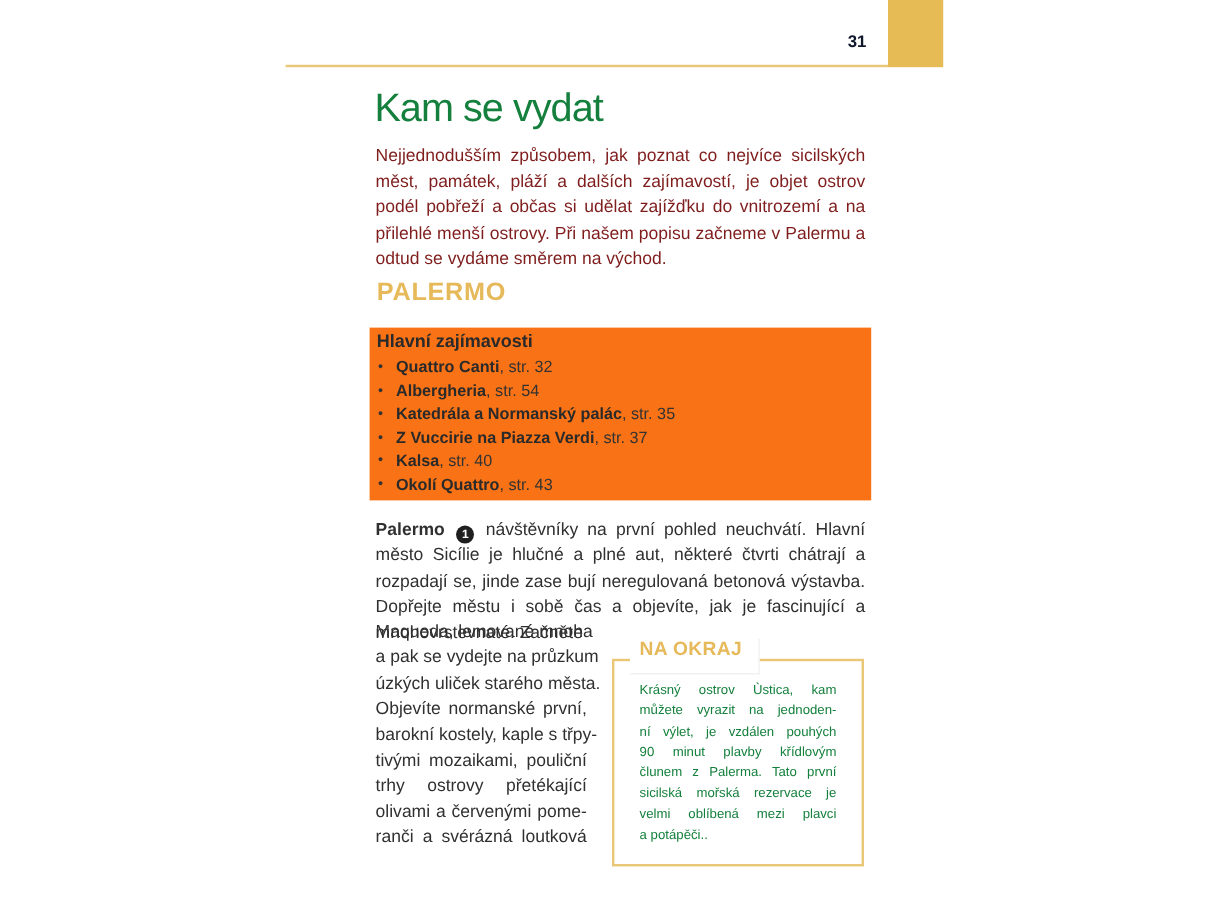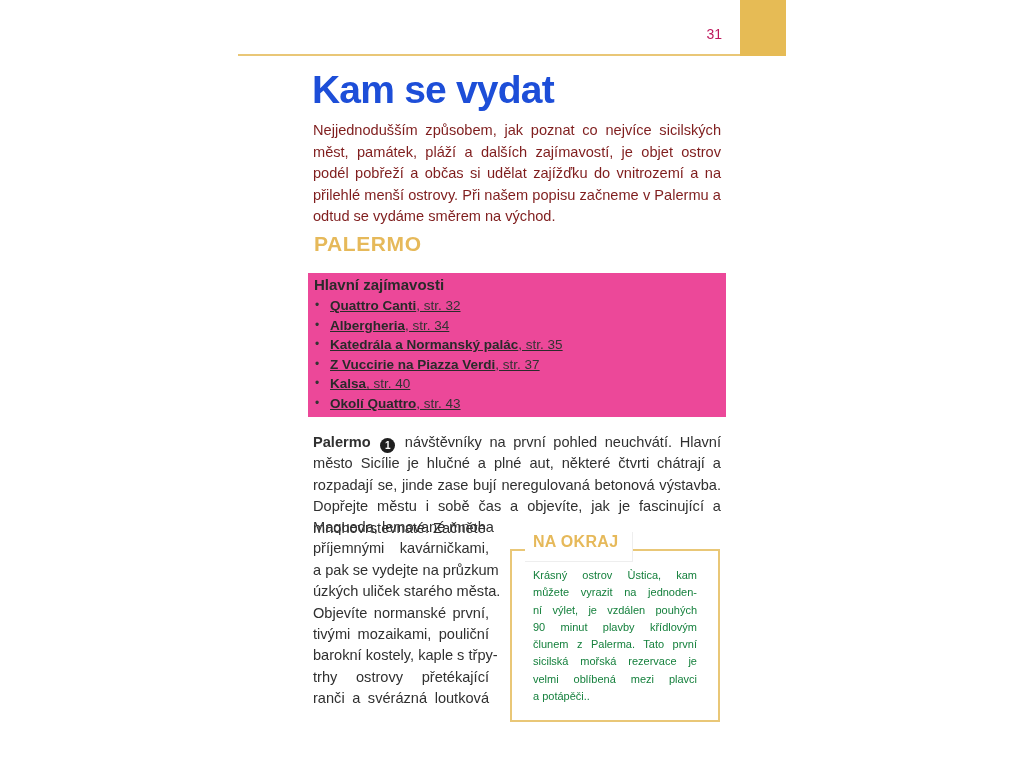--- a/index.html
+++ b/index.html
@@ -1,31 +1,31 @@
 <!DOCTYPE html>
 <html><head>
   <meta charset="utf-8">
   <style>
     * { margin: 0; padding: 0; box-sizing: border-box; }
     html, body { width: 1024px; height: 768px; background: #ffffff; overflow: hidden; }
     body { position: relative; font-family: "Liberation Sans", "DejaVu Sans", sans-serif; color: #2b2b2b; }
 
     .top-rule { position: absolute; left: 238px; top: 54px; width: 502px; height: 2px; background: #e9c777; }
     .corner-tab { position: absolute; left: 740px; top: 0; width: 46px; height: 56px; background: #e6bb55; }
-    .page-number { position: absolute; left: 700px; top: 26px; width: 22px; font-size: 14px; font-weight: normal; color: #be185d; text-align: right; }
+    .page-number { position: absolute; left: 700px; top: 26px; width: 22px; font-size: 14px; font-weight: bold; color: #0f172a; text-align: right; }
 
-    .page-title { position: absolute; left: 312px; top: 66px; font-size: 39px; font-weight: bold; color: #1d4ed8; letter-spacing: -0.8px; line-height: 48px; }
+    .page-title { position: absolute; left: 312px; top: 66px; font-size: 33px; font-weight: normal; color: #15803d; letter-spacing: -0.8px; line-height: 48px; }
 
     .intro { position: absolute; left: 313px; top: 120px; width: 408px; font-size: 14.6px; line-height: 21.6px; text-align: justify; color: #7f1d1d; }
 
     .section-heading { position: absolute; left: 314px; top: 232px; font-size: 21px; font-weight: bold; color: #e6b95a; letter-spacing: 0.6px; }
 
-    .highlights-box { position: absolute; left: 308px; top: 273px; width: 418px; height: 144px; background: #ec4899; padding: 2px 0 0 6px; }
+    .highlights-box { position: absolute; left: 308px; top: 273px; width: 418px; height: 144px; background: #f97316; padding: 2px 0 0 6px; }
     .highlights-title { font-size: 15px; font-weight: bold; color: #2a2a2a; line-height: 20px; }
-    .highlights-list { list-style: none; margin-top: 1px; text-decoration: underline; }
+    .highlights-list { list-style: none; margin-top: 1px; }
     .highlights-list li { position: relative; padding-left: 16px; font-size: 13.5px; line-height: 19.6px; color: #333; }
     .highlights-list li::before { content: "•"; position: absolute; left: 1px; top: 0; color: #333; font-size: 12px; }
     .highlights-list li b { font-weight: bold; color: #2a2a2a; }
 
     .body-full { position: absolute; left: 313px; top: 432px; width: 408px; font-size: 14.6px; line-height: 21.4px; text-align: justify; color: #303030; }
     .badge-num { display: inline-block; width: 15px; height: 15px; border-radius: 50%; background: #1f1f1f; color: #fff; font-size: 10px; font-weight: bold; text-align: center; line-height: 15px; vertical-align: -2px; margin: 0 2px; }
 
     .body-col { position: absolute; left: 313px; top: 517px; width: 176px; font-size: 14.6px; line-height: 21.4px; color: #303030; }
     .body-col div { text-align: justify; text-align-last: justify; white-space: nowrap; }
 
@@ -46,39 +46,39 @@
 <h1 class="page-title">Kam se vydat</h1>
 
 <p class="intro">Nejjednodušším způsobem, jak poznat co nejvíce sicilských měst, památek, pláží a dalších zajímavostí, je objet ostrov podél pobřeží a občas si udělat zajížďku do vnitrozemí a na přilehlé menší ostrovy. Při našem popisu začneme v Palermu a odtud se vydáme směrem na východ.</p>
 
 <h2 class="section-heading">PALERMO</h2>
 
 <div class="highlights-box">
   <div class="highlights-title">Hlavní zajímavosti</div>
   <ul class="highlights-list">
     <li><b>Quattro Canti</b><span>, str. 32</span></li>
-    <li><b>Albergheria</b><span>, str. 34</span></li>
+    <li><b>Albergheria</b><span>, str. 54</span></li>
     <li><b>Katedrála a Normanský palác</b><span>, str. 35</span></li>
     <li><b>Z Vuccirie na Piazza Verdi</b><span>, str. 37</span></li>
     <li><b>Kalsa</b><span>, str. 40</span></li>
     <li><b>Okolí Quattro</b><span>, str. 43</span></li>
   </ul>
 </div>
 
 <p class="body-full"><b>Palermo</b> <span class="badge-num">1</span><span> návštěvníky na první pohled neuchvátí. Hlavní město Sicílie je hlučné a plné aut, některé čtvrti chátrají a rozpadají se, jinde zase bují neregulovaná betonová výstavba. Dopřejte městu i sobě čas a objevíte, jak je fascinující a mnohovrstevnaté. Začněte</span></p>
 
 <div class="body-col">
   <div>Maqueda, lemované mnoha</div>
-  <div>příjemnými kavárničkami,</div>
   <div>a pak se vydejte na průzkum</div>
   <div>úzkých uliček starého města.</div>
   <div>Objevíte normanské první,</div>
+  <div>barokní kostely, kaple s třpy-</div>
   <div>tivými mozaikami, pouliční</div>
-  <div>barokní kostely, kaple s třpy-</div>
   <div>trhy ostrovy přetékající</div>
+  <div>olivami a červenými pome-</div>
   <div>ranči a svérázná loutková</div>
 </div>
 
 <div class="sidebar-box"></div>
 <div class="sidebar-label-wrap"></div>
 <div class="sidebar-label">NA OKRAJ</div>
 <div class="sidebar-text">
   <div>Krásný ostrov Ùstica, kam</div>
   <div>můžete vyrazit na jednoden-</div>
   <div>ní výlet, je vzdálen pouhých</div>

